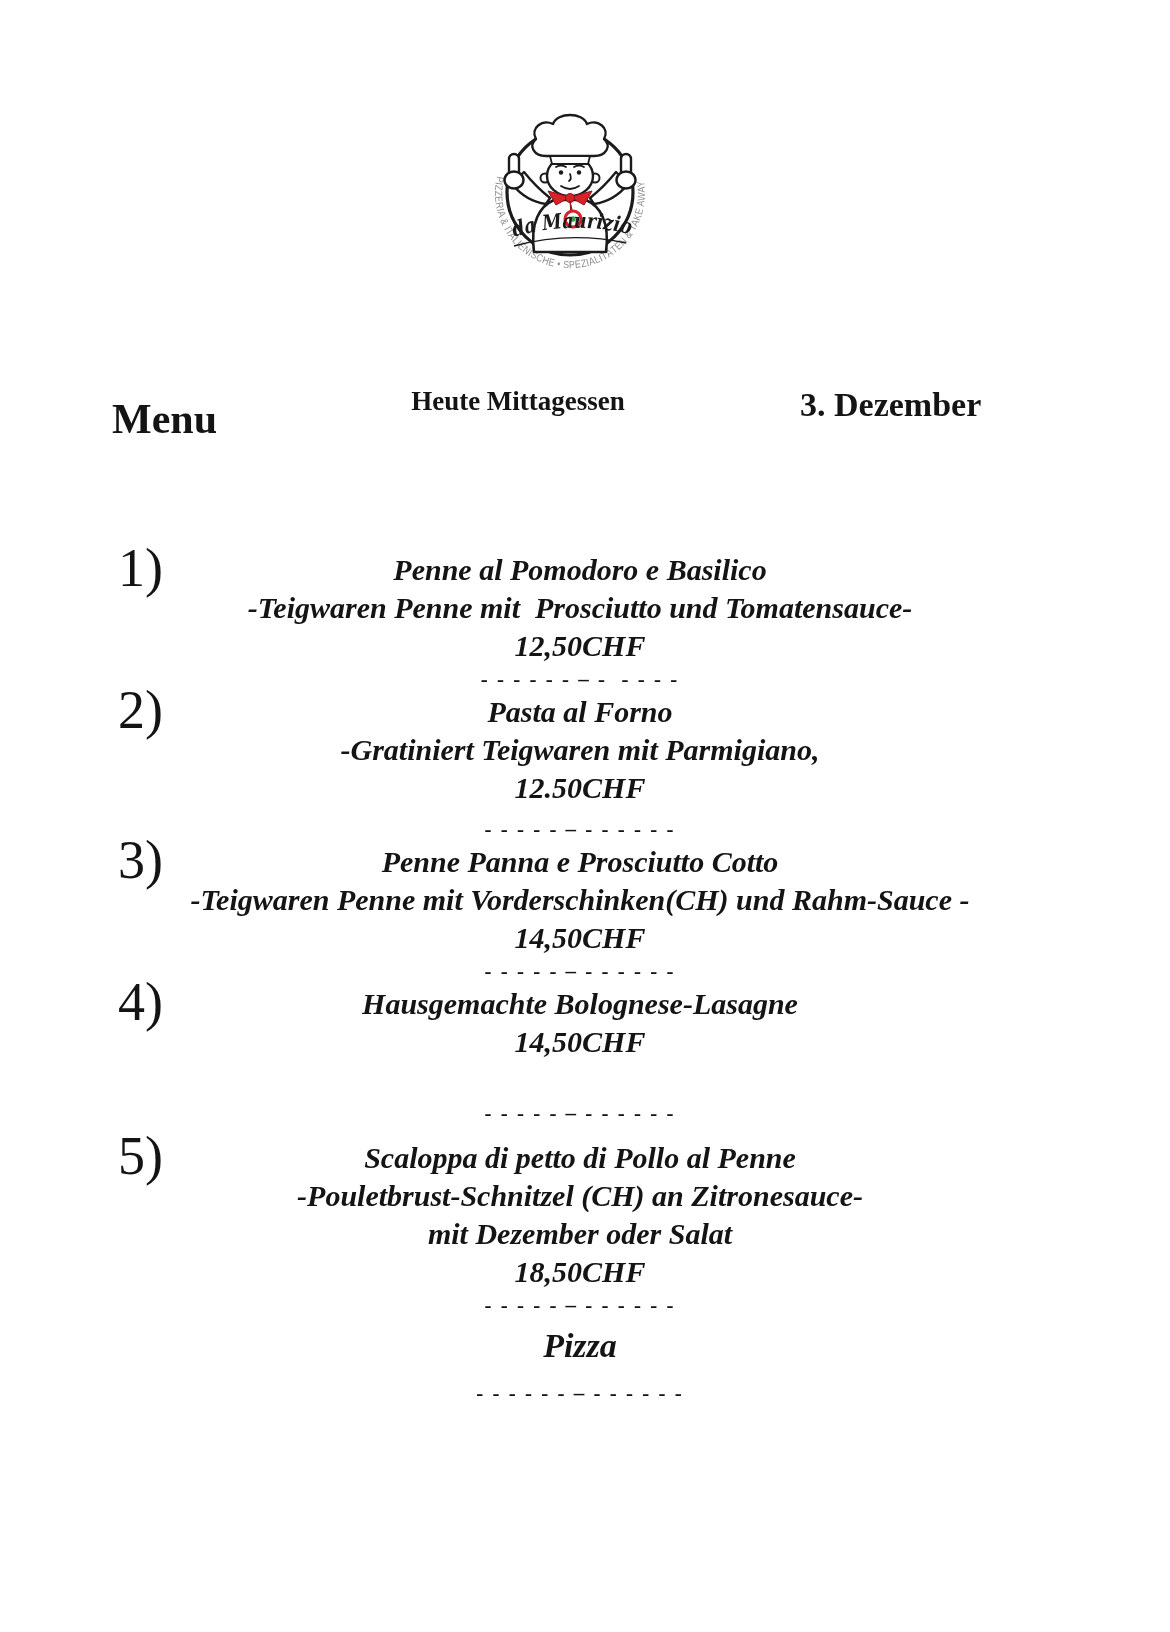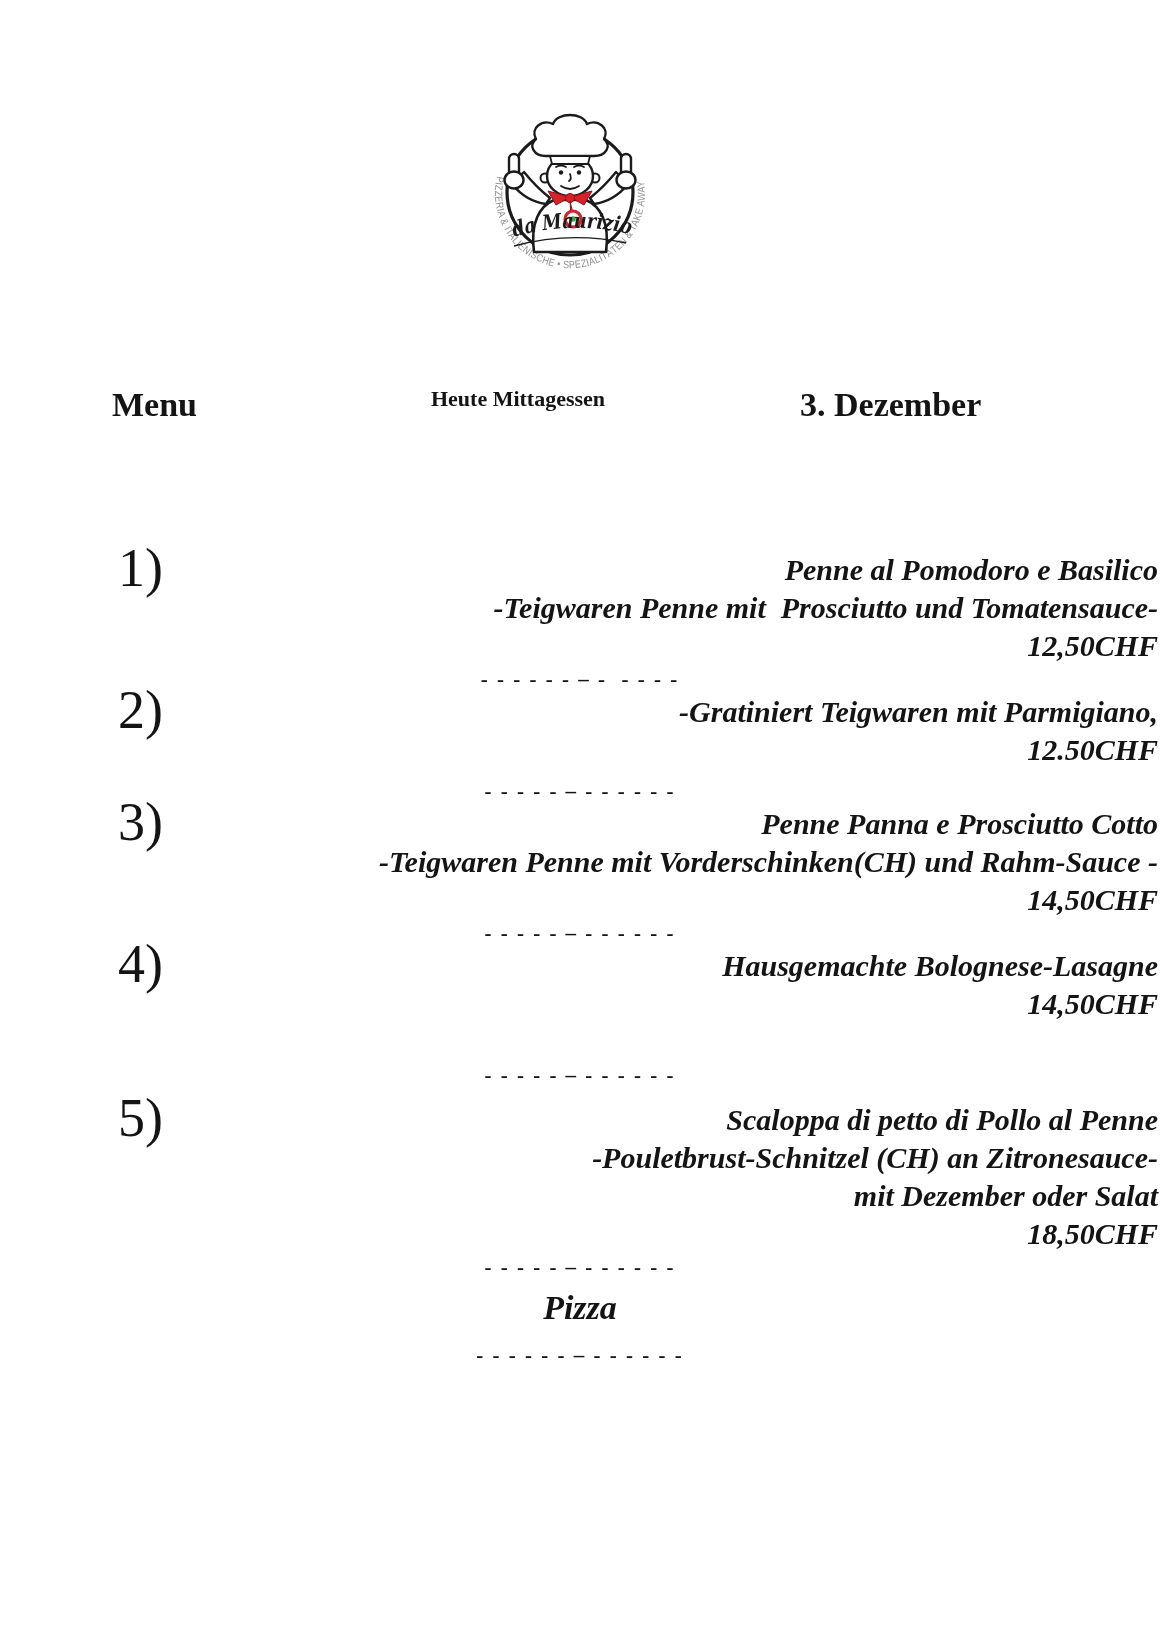--- a/index.html
+++ b/index.html
@@ -9,36 +9,35 @@
     background:#ffffff;
     font-family:"Liberation Serif", serif;
     color:#141414;
     overflow:hidden;
   }
   
   .logo{position:absolute;left:460px;top:100px;width:220px;height:196px;}
   .logo svg{width:100%;height:100%;}
   
   .header{position:absolute;top:386px;left:0;width:1170px;height:46px;}
-  .menu-label{position:absolute;left:112px;top:0;font-size:34px;font-weight:bold;}
-  .header-title{position:absolute;left:0;width:1036px;top:0;text-align:center;font-size:22px;font-weight:bold;}
+  .menu-label{position:absolute;left:112px;top:9px;font-size:42px;font-weight:bold;}
+  .header-title{position:absolute;left:0;width:1036px;top:0;text-align:center;font-size:27px;font-weight:bold;}
   .header-date{position:absolute;left:800px;top:0;font-size:34px;font-weight:bold;text-align:center;}
   
   .items{position:absolute;top:551px;left:2px;width:1156px;text-align:center;}
   .item{position:relative;}
   .item-num{
     position:absolute;left:116px;top:-10px;
     font-family:"Liberation Serif", serif;
     font-size:54px;line-height:1;font-weight:400;font-style:normal;
   }
   .item-line{
     font-weight:bold;font-style:italic;
     font-size:30px;line-height:38px;
     white-space:pre-wrap;
-    text-align:right;
   }
   .sep{
     font-weight:bold;font-style:normal;
     font-size:21px;line-height:28px;letter-spacing:2px;
     white-space:pre-wrap;
   }
   .item2 .sep{margin-top:8px;}
   .item4 .sep{margin-top:38px;margin-bottom:12px;}
   .item5{margin-top:10px;}
   .pizza-heading{
@@ -118,20 +117,21 @@
     <section class="item item1">
       <div class="item-num">1)</div>
       <div class="item-line">Penne al Pomodoro e Basilico</div>
       <div class="item-line">-Teigwaren Penne mit  Prosciutto und Tomatensauce-</div>
       <div class="item-line">12,50CHF</div>
       <div class="sep">- - - - - - – -  - - - -</div>
     </section>
 
     <section class="item item2">
       <div class="item-num">2)</div>
+      <div class="item-line">Pasta al Forno</div>
       <div class="item-line">-Gratiniert Teigwaren mit Parmigiano,</div>
       <div class="item-line">12.50CHF</div>
       <div class="sep">- - - - - – - - - - - -</div>
     </section>
 
     <section class="item item3">
       <div class="item-num">3)</div>
       <div class="item-line">Penne Panna e Prosciutto Cotto</div>
       <div class="item-line">-Teigwaren Penne mit Vorderschinken(CH) und Rahm-Sauce -</div>
       <div class="item-line">14,50CHF</div>

